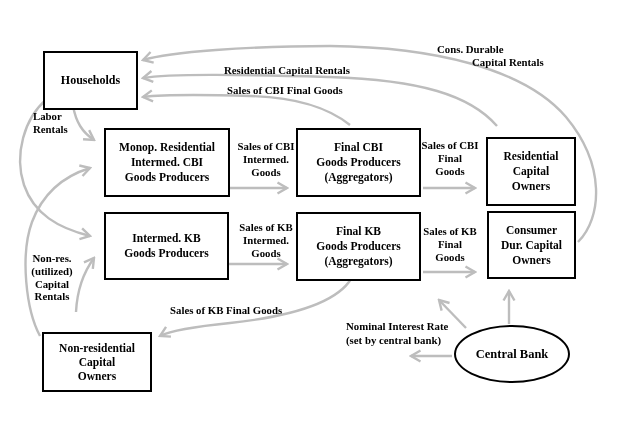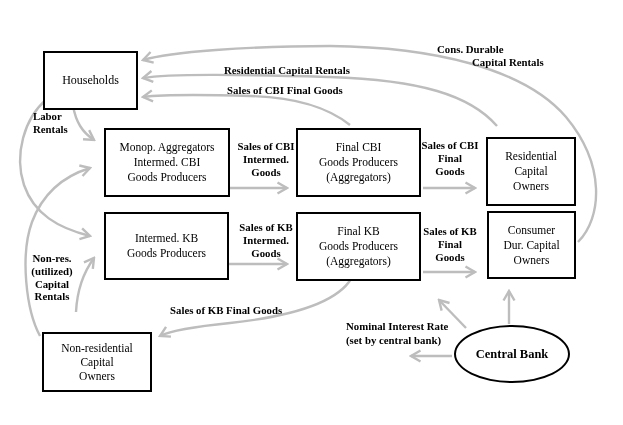--- a/index.html
+++ b/index.html
@@ -4,21 +4,21 @@
 <style>
   html,body{margin:0;padding:0;background:#ffffff;}
   #canvas{
     position:relative;width:623px;height:425px;background:#ffffff;overflow:hidden;
     font-family:"Liberation Serif","DejaVu Serif",serif;color:#000;
   }
   #arrow-layer{position:absolute;left:0;top:0;z-index:1;}
   .node{
     position:absolute;z-index:2;background:#ffffff;border:2.5px solid #000;
     display:flex;flex-direction:column;justify-content:center;align-items:center;
-    text-align:center;font-weight:normal;font-size:11.5px;line-height:15px;
+    text-align:center;font-weight:bold;font-size:11.5px;line-height:15px;
   }
   .node span{display:block;white-space:nowrap;}
   .ellipse{
     position:absolute;z-index:2;background:#ffffff;border:2.5px solid #000;border-radius:50%;
     display:flex;justify-content:center;align-items:center;
     font-weight:bold;font-size:12.5px;
   }
   .flow-label{
     position:absolute;z-index:3;font-weight:bold;font-size:10.8px;line-height:12.8px;
     white-space:nowrap;
@@ -55,21 +55,21 @@
       <path d="M 466 328 L 439 300" marker-end="url(#vhead)"></path>
       <path d="M 452 356 L 411 356" marker-end="url(#vhead)"></path>
     </g>
   </svg>
 
   <div class="node" style="left:43px;top:51px;width:91px;height:55px;font-size:12px;">
     <span>Households</span>
   </div>
 
   <div class="node" style="left:104px;top:128px;width:122px;height:65px;">
-    <span>Monop. Aggregators</span>
+    <span>Monop. Residential</span>
     <span>Intermed. CBI</span>
     <span>Goods Producers</span>
   </div>
 
   <div class="node" style="left:296px;top:128px;width:121px;height:65px;">
     <span>Final CBI</span>
     <span>Goods Producers</span>
     <span>(Aggregators)</span>
   </div>
 

